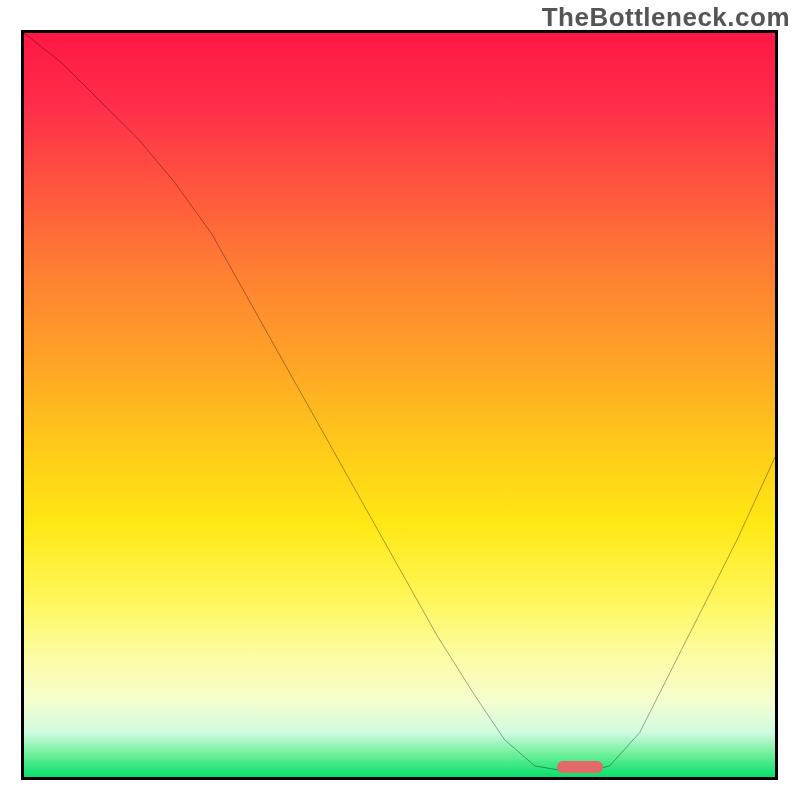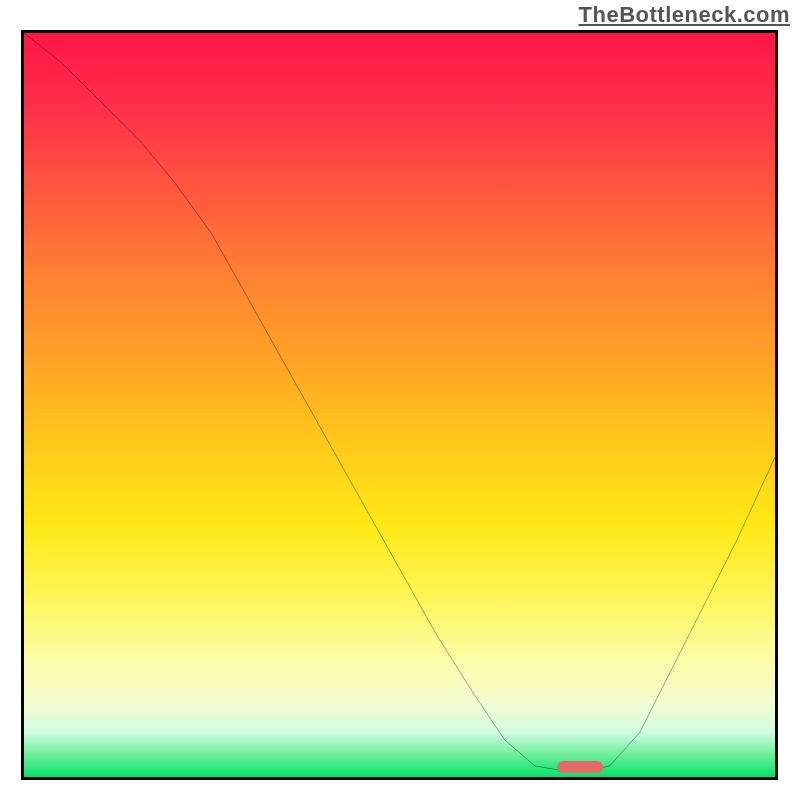--- a/index.html
+++ b/index.html
@@ -7,25 +7,24 @@
     width: 800px;
     height: 800px;
     background: #ffffff;
     position: relative;
     font-family: Arial, sans-serif;
   }
   .watermark {
     position: absolute;
     top: 2px;
     right: 10px;
-    font-size: 22px;
+    font-size: 26px;
     font-weight: bold;
     color: #555555;
     letter-spacing: 0.5px;
-    text-decoration: underline;
   }
   .plot-area {
     position: absolute;
     left: 21px;
     top: 30px;
     width: 757px;
     height: 750px;
     border: 3px solid #000000;
     overflow: hidden;
   }

